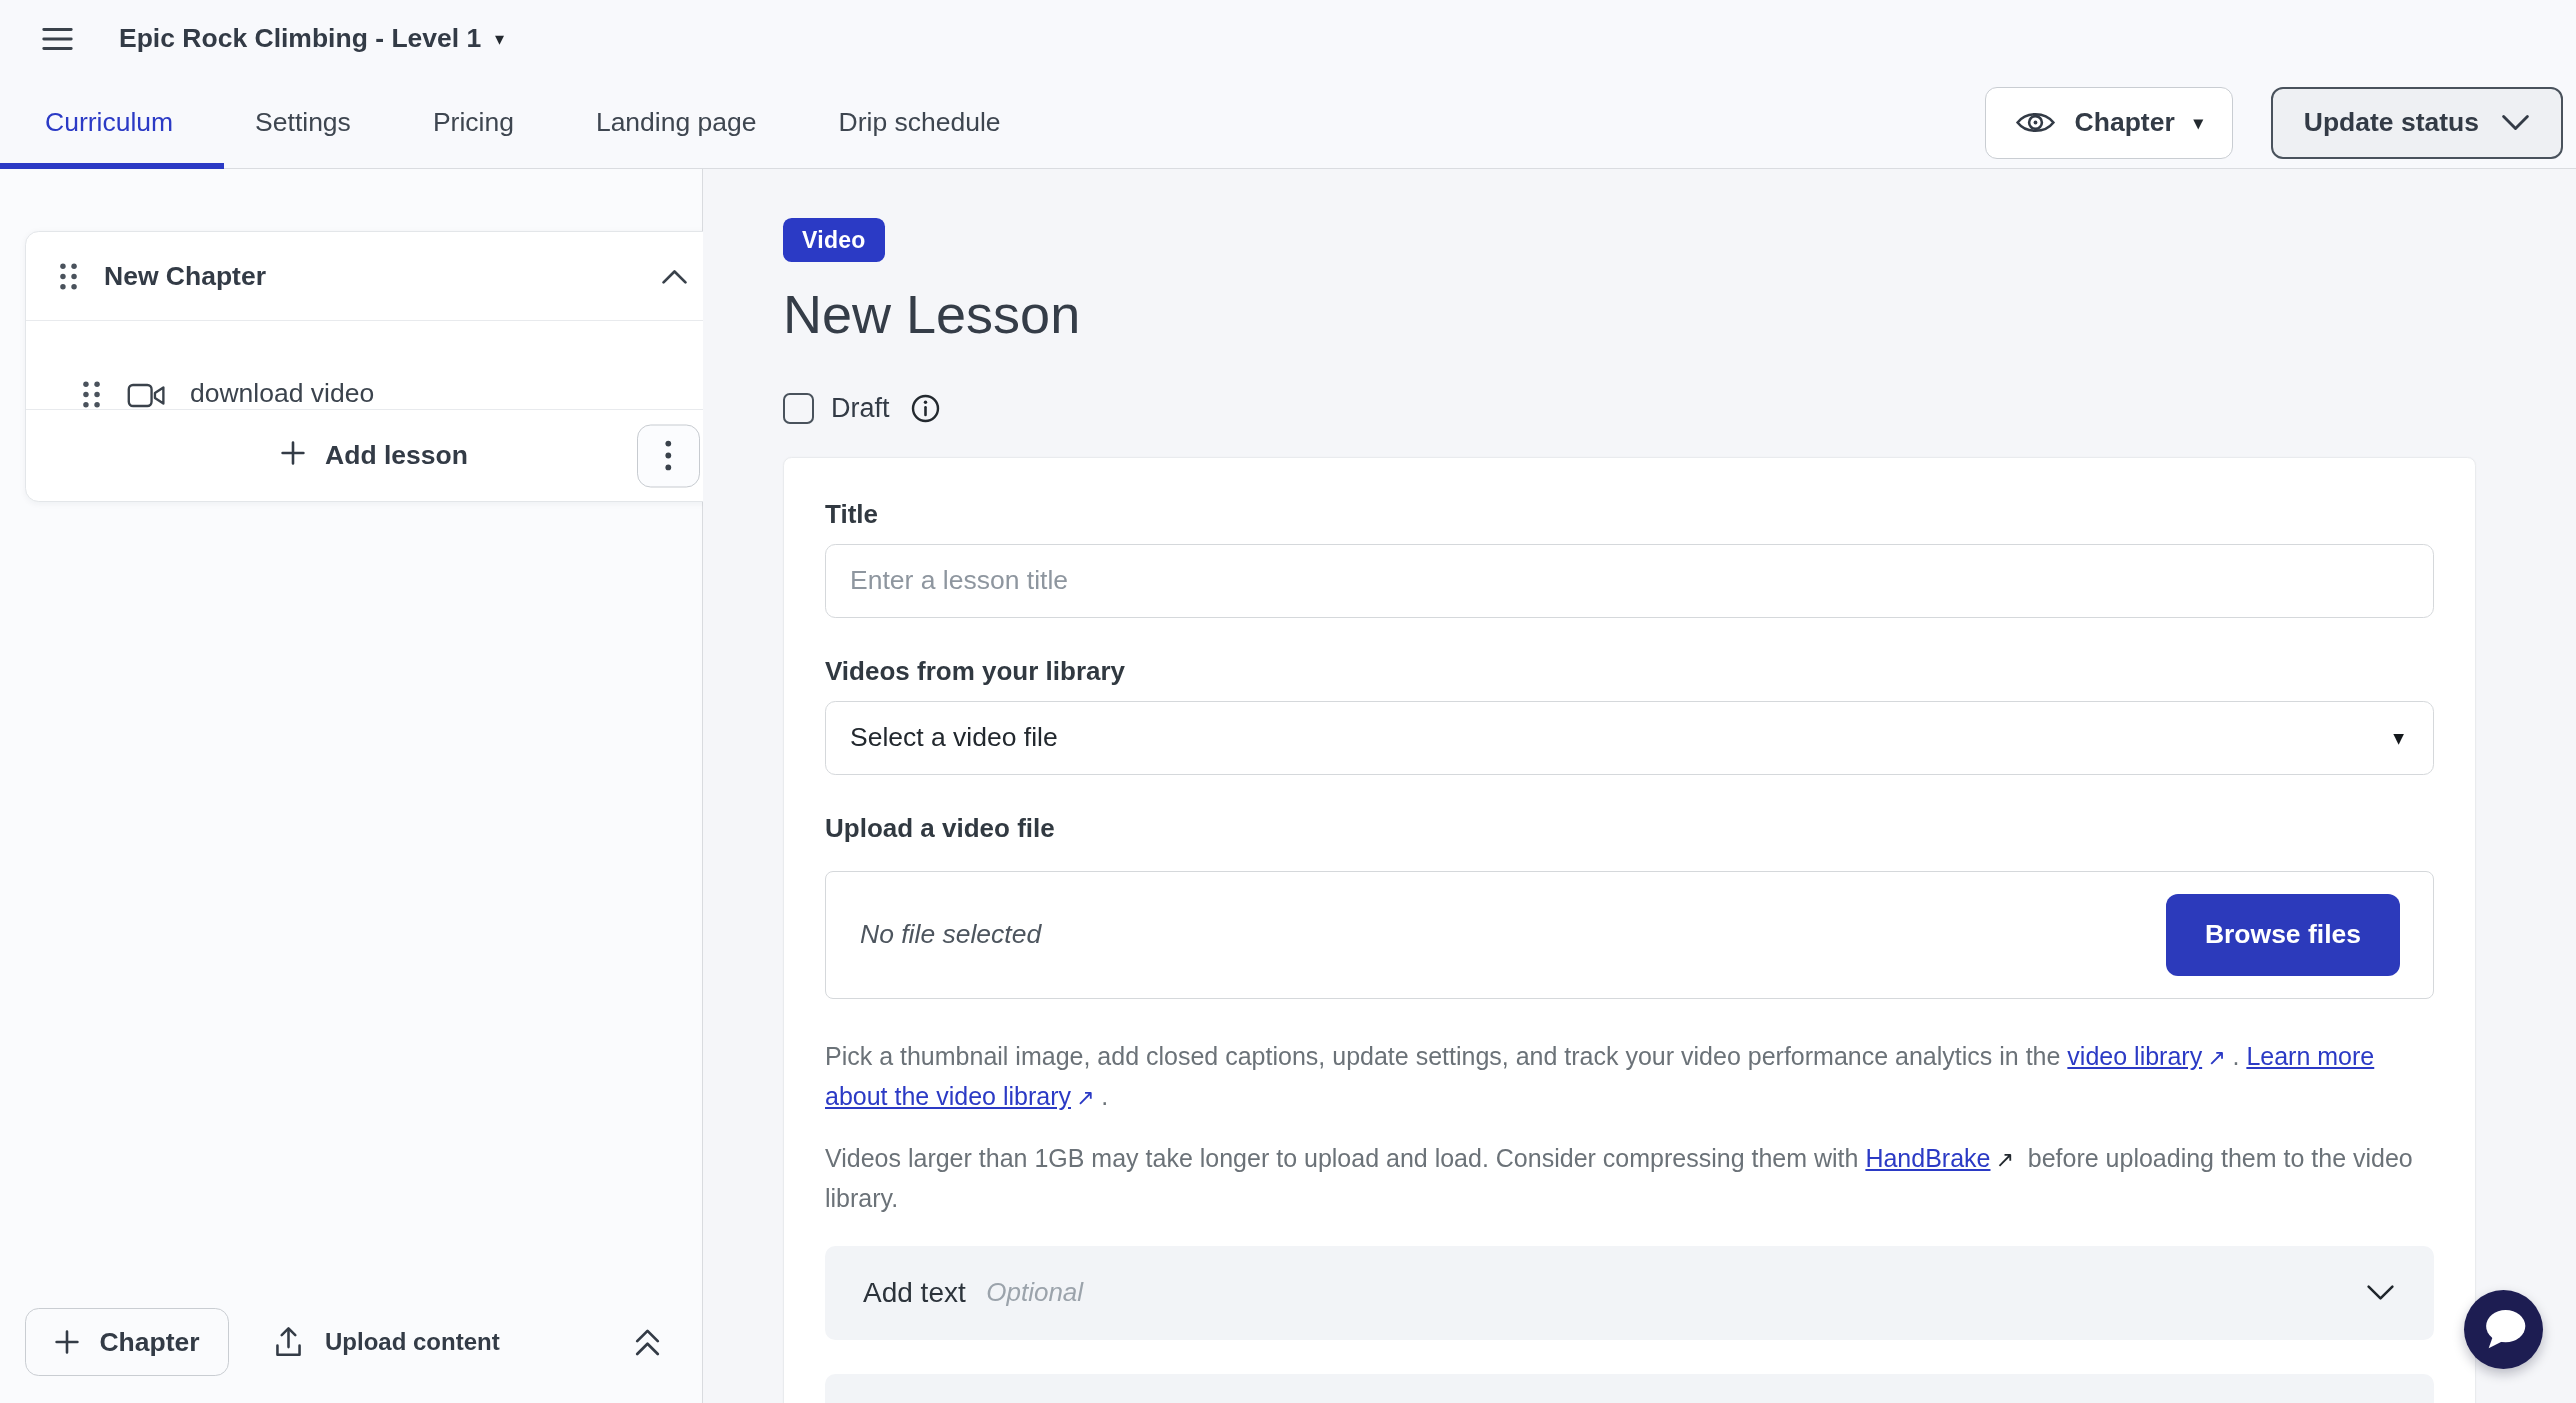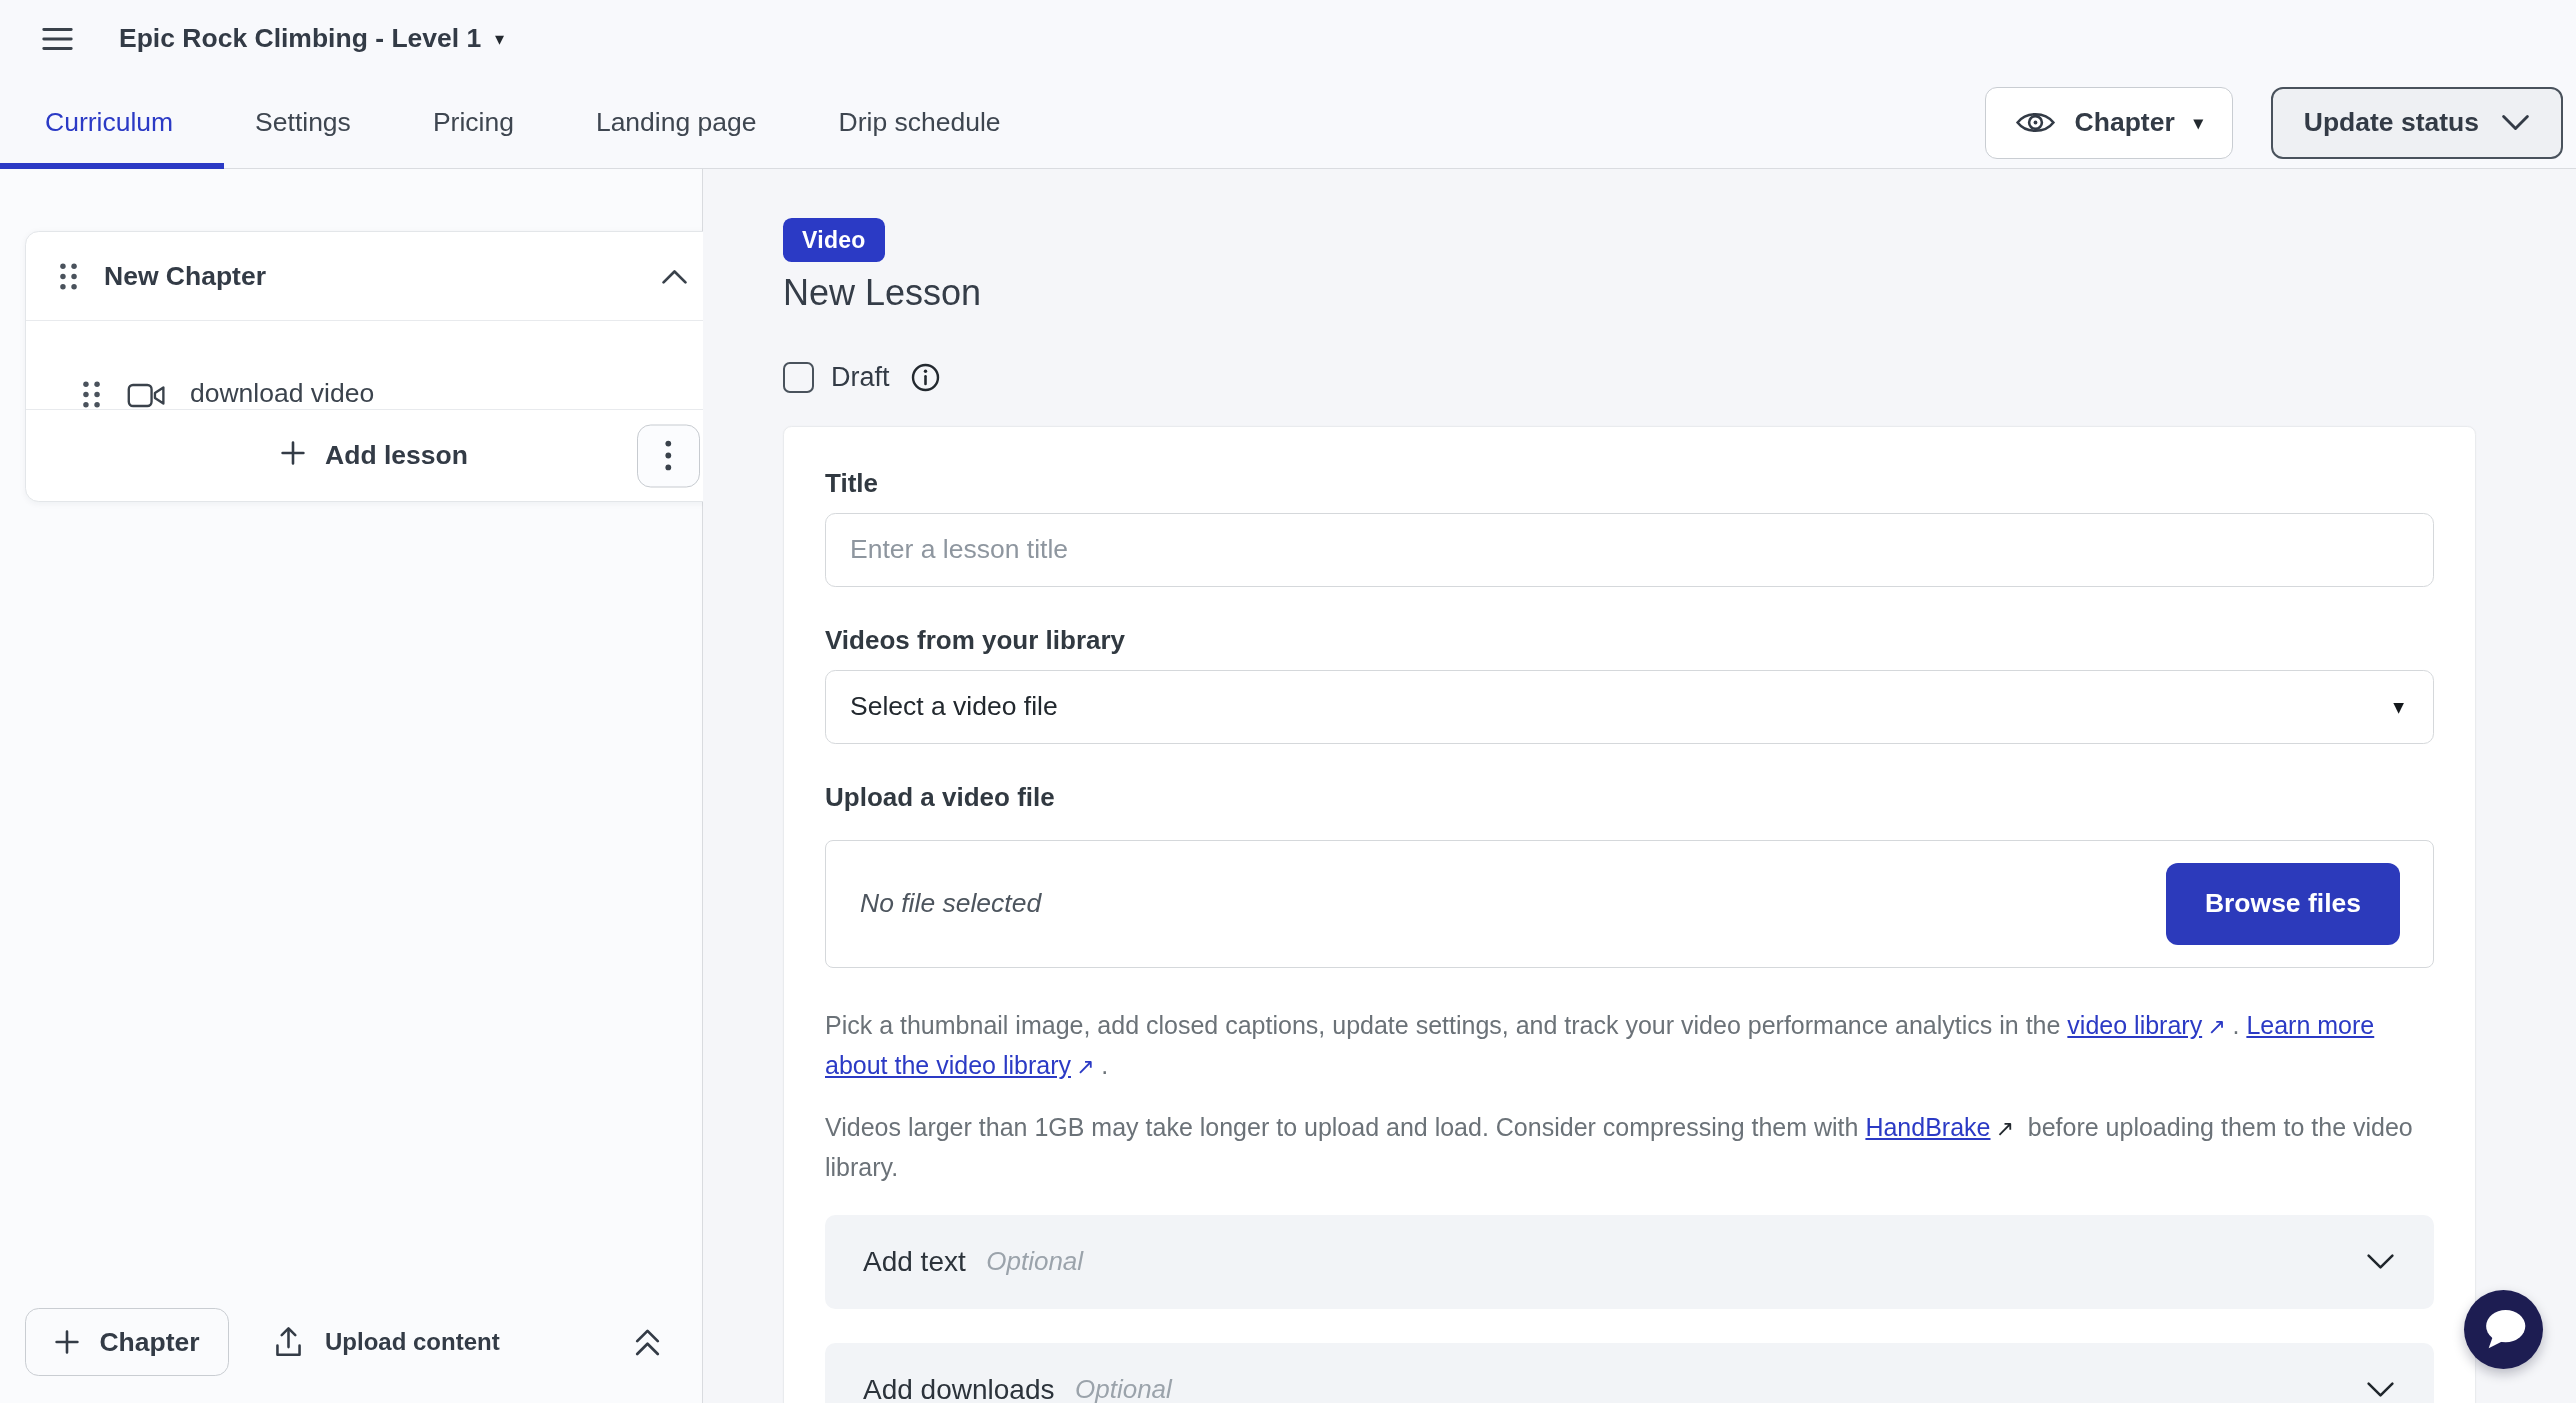--- a/index.html
+++ b/index.html
@@ -44,21 +44,21 @@
   .sidebar-foot { position:absolute; left:0; right:0; bottom:0; height:122px; display:flex; align-items:center; padding:0 38px 0 25px; }
   .btn-chapter { width:204px; height:68px; border:1.7px solid #c9cdd2; border-radius:13.7px; display:flex; align-items:center; justify-content:center; gap:19px; font-size:26.5px; font-weight:700; color:#333b46; background:transparent; cursor:pointer; }
   .upload-content { margin-left:45px; display:flex; align-items:center; gap:22px; font-size:24px; font-weight:700; color:#333b46; cursor:pointer; }
   .collapse-all { margin-left:auto; cursor:pointer; }
 
   
   .main { flex:1; background:#f5f6f9; padding:49px 0 0 80px; position:relative; overflow:hidden; }
   .content { width:1693px; }
   .lesson-header { display:flex; justify-content:space-between; align-items:flex-start;flex-direction:column; }
   .badge { display:inline-block; background:var(--accent,#2b3ac5); color:#fff; font-size:23px; font-weight:700; padding:8.6px 19px; border-radius:8.6px; letter-spacing:0.3px; }
-  .lesson-h1 { font-size:36px; font-weight:400; color:#353d48; margin-top:10px; }
+  .lesson-h1 { font-size:54px; font-weight:400; color:#353d48; margin-top:21px; }
   .draft-group { display:flex; align-items:center; gap:17px; margin-top:48px; }
   .checkbox { width:31px; height:31px; border:2.6px solid #49525c; border-radius:6.8px; background:transparent; cursor:pointer; }
   .draft-label { font-size:27px; color:#333b46; }
   .info-icon { cursor:pointer; margin-left:3.4px; }
 
   
   .form-card { margin-top:33px; width:1693px; background:#fff; border:0.9px solid #e9ebee; border-radius:8.6px; padding:41px 41px 6.8px; box-shadow:0 0.9px 2.6px rgba(0,0,0,.03); }
   .field { margin-bottom:38px; }
   .field-label { font-size:26px; font-weight:700; color:#313941; margin-bottom:13.7px; }
   .text-input { width:100%; height:74px; border:1.7px solid #d5d8db; border-radius:10.3px; padding:0 24px; font-size:26.5px; color:#22282e; background:#fff; outline:none; font-family:inherit; }

